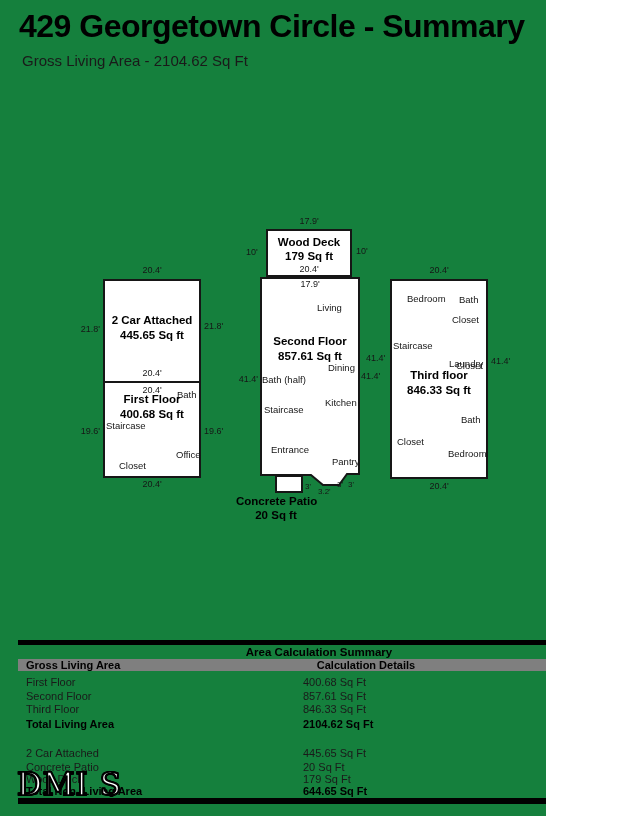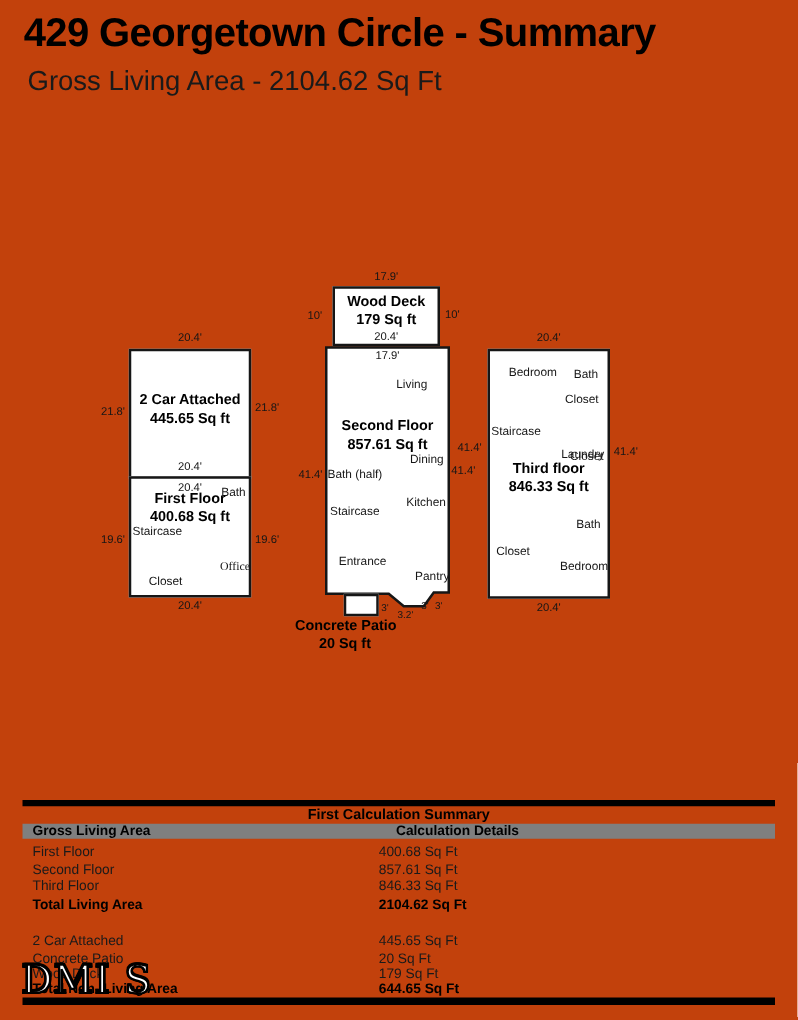--- a/index.html
+++ b/index.html
@@ -1,21 +1,21 @@
 <!DOCTYPE html>
 <html><head>
 <meta charset="utf-8">
 <style>
   html,body{margin:0;padding:0;background:#ffffff;}
-  .page{position:relative;width:638px;height:816px;background:#c2410c;overflow:hidden;
+  .page{position:relative;width:546px;height:816px;background:#15803d;overflow:hidden;
         font-family:"Liberation Sans", sans-serif;color:#111;}
   
   .title{position:absolute;left:19px;top:8px;font-size:32px;font-weight:bold;
          letter-spacing:-0.5px;color:#000;white-space:nowrap;}
-  .subtitle{position:absolute;left:22px;font-size:22px;color:#1a1a1a;white-space:nowrap;}
+  .subtitle{position:absolute;left:22px;font-size:15px;color:#1a1a1a;white-space:nowrap;}
   
   .box{position:absolute;border:2px solid #161616;box-sizing:border-box;background:#fff;}
   .dim{position:absolute;font-size:9px;color:#161616;white-space:nowrap;}
   .dim.c{text-align:center;}
   .dim.r{text-align:right;}
   .room{position:absolute;font-size:9.5px;color:#161616;white-space:nowrap;}
   .ftitle{position:absolute;font-size:11.5px;font-weight:bold;color:#000;
           white-space:nowrap;text-align:center;}
   .sm{font-size:8px;}
   svg.outline{position:absolute;overflow:visible;}
@@ -56,21 +56,21 @@
   <div class="dim c" style="left:103px;top:368px;width:98px;">20.4'</div>
 
   <div class="box" style="left:103px;top:381px;width:98px;height:97px;"></div>
   <div class="dim c" style="left:103px;top:385px;width:98px;">20.4'</div>
   <div class="room" style="left:177px;top:389px;">Bath</div>
   <div class="ftitle" style="left:103px;top:393px;width:98px;">First Floor</div>
   <div class="ftitle" style="left:103px;top:408px;width:98px;">400.68 Sq ft</div>
   <div class="room" style="left:106px;top:420px;">Staircase</div>
   <div class="dim r" style="left:74px;top:426px;width:26px;">19.6'</div>
   <div class="dim" style="left:204px;top:426px;">19.6'</div>
-  <div class="room" style="left:176px;top:449px;font-family:Liberation Serif, serif;">Office</div>
+  <div class="room" style="left:176px;top:449px;">Office</div>
   <div class="room" style="left:119px;top:460px;">Closet</div>
   <div class="dim c" style="left:103px;top:479px;width:98px;">20.4'</div>
 
   <div class="dim c" style="left:266px;top:216px;width:86px;">17.9'</div>
   <div class="box" style="left:266px;top:229px;width:86px;height:48px;"></div>
   <div class="dim" style="left:246px;top:247px;">10'</div>
   <div class="dim" style="left:356px;top:246px;">10'</div>
   <div class="ftitle" style="left:266px;top:236px;width:86px;">Wood Deck</div>
   <div class="ftitle" style="left:266px;top:250px;width:86px;">179 Sq ft</div>
   <div class="dim c" style="left:266px;top:264px;width:86px;">20.4'</div>
@@ -111,21 +111,21 @@
   <div class="room" style="left:456px;top:360px;">Closet</div>
   <div class="ftitle" style="left:390px;top:369px;width:98px;">Third floor</div>
   <div class="ftitle" style="left:390px;top:384px;width:98px;">846.33 Sq ft</div>
   <div class="room" style="left:461px;top:414px;">Bath</div>
   <div class="room" style="left:397px;top:436px;">Closet</div>
   <div class="room" style="left:448px;top:448px;">Bedroom</div>
   <div class="dim c" style="left:390px;top:481px;width:98px;">20.4'</div>
 
   <div class="acs">
     <div class="bar" style="top:0;height:5px;"></div>
-    <div class="acs-title" style="top:6px;">First Calculation Summary</div>
+    <div class="acs-title" style="top:6px;">Area Calculation Summary</div>
 
     <div class="band" style="top:19px;">
       <span class="bl">Gross Living Area</span>
       <span class="bc">Calculation Details</span>
     </div>
 
     <div class="trow" style="top:36px;">
       <span class="lab">First Floor</span>
       <span class="val">400.68 Sq Ft</span>
     </div>

